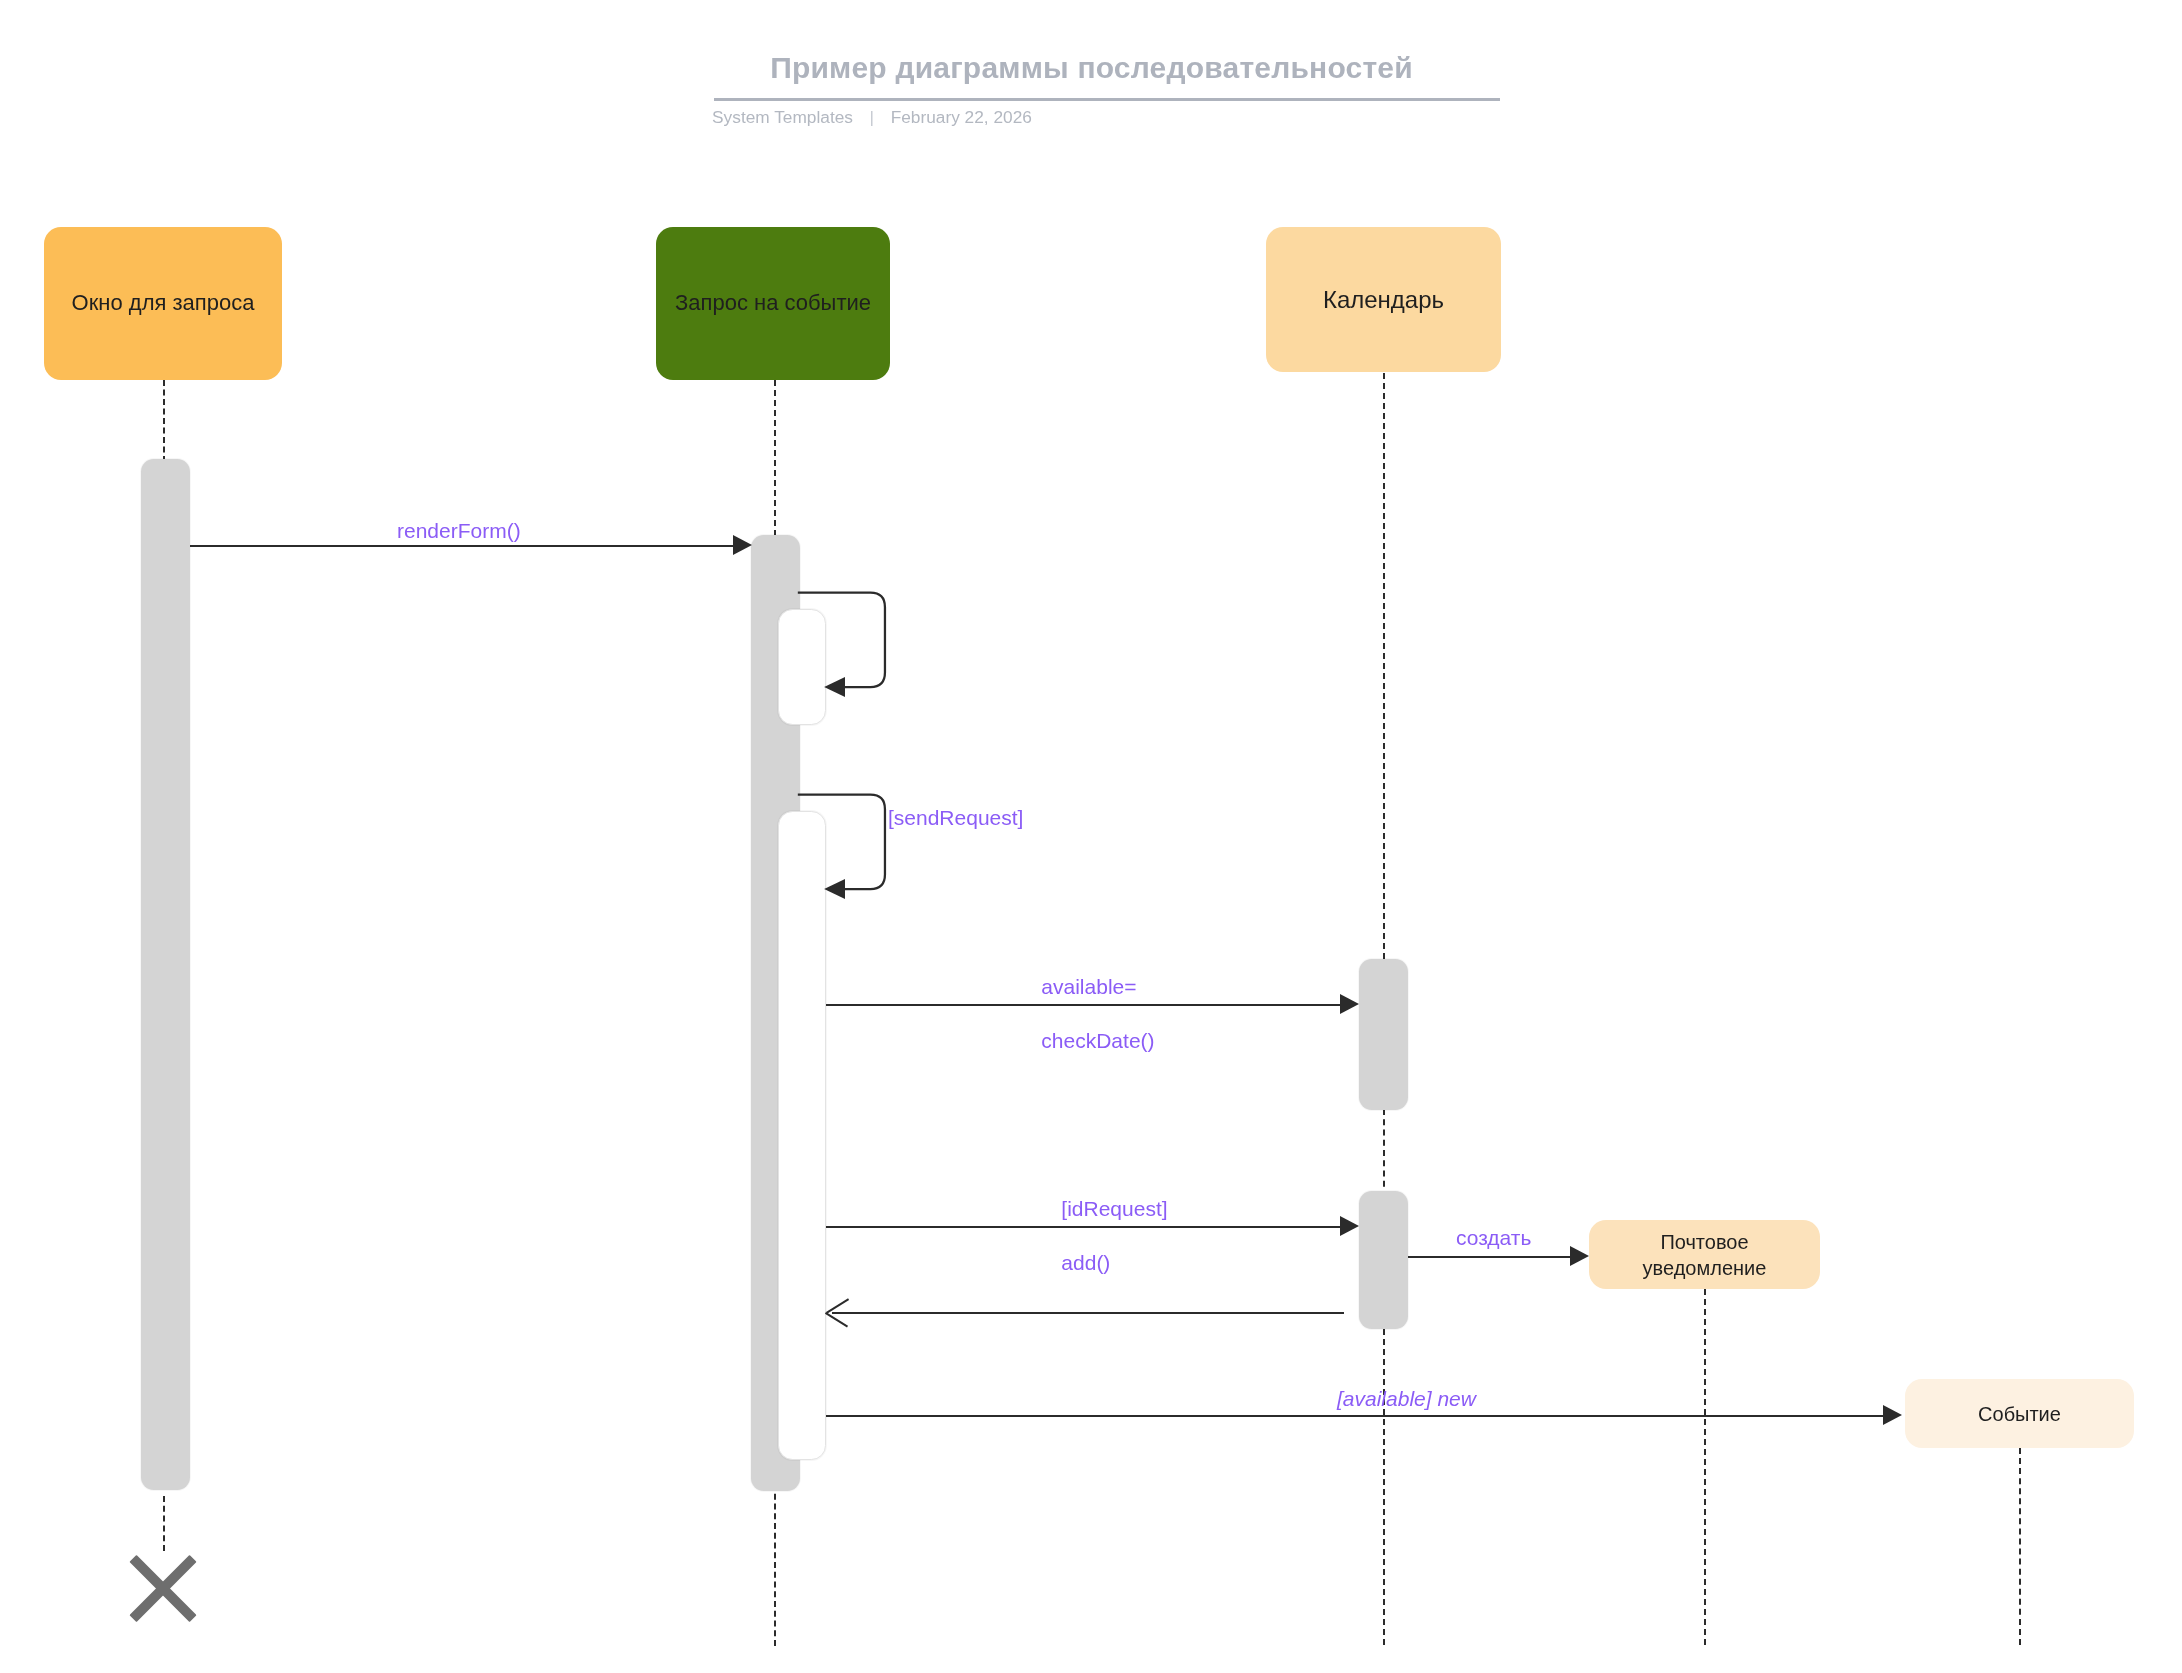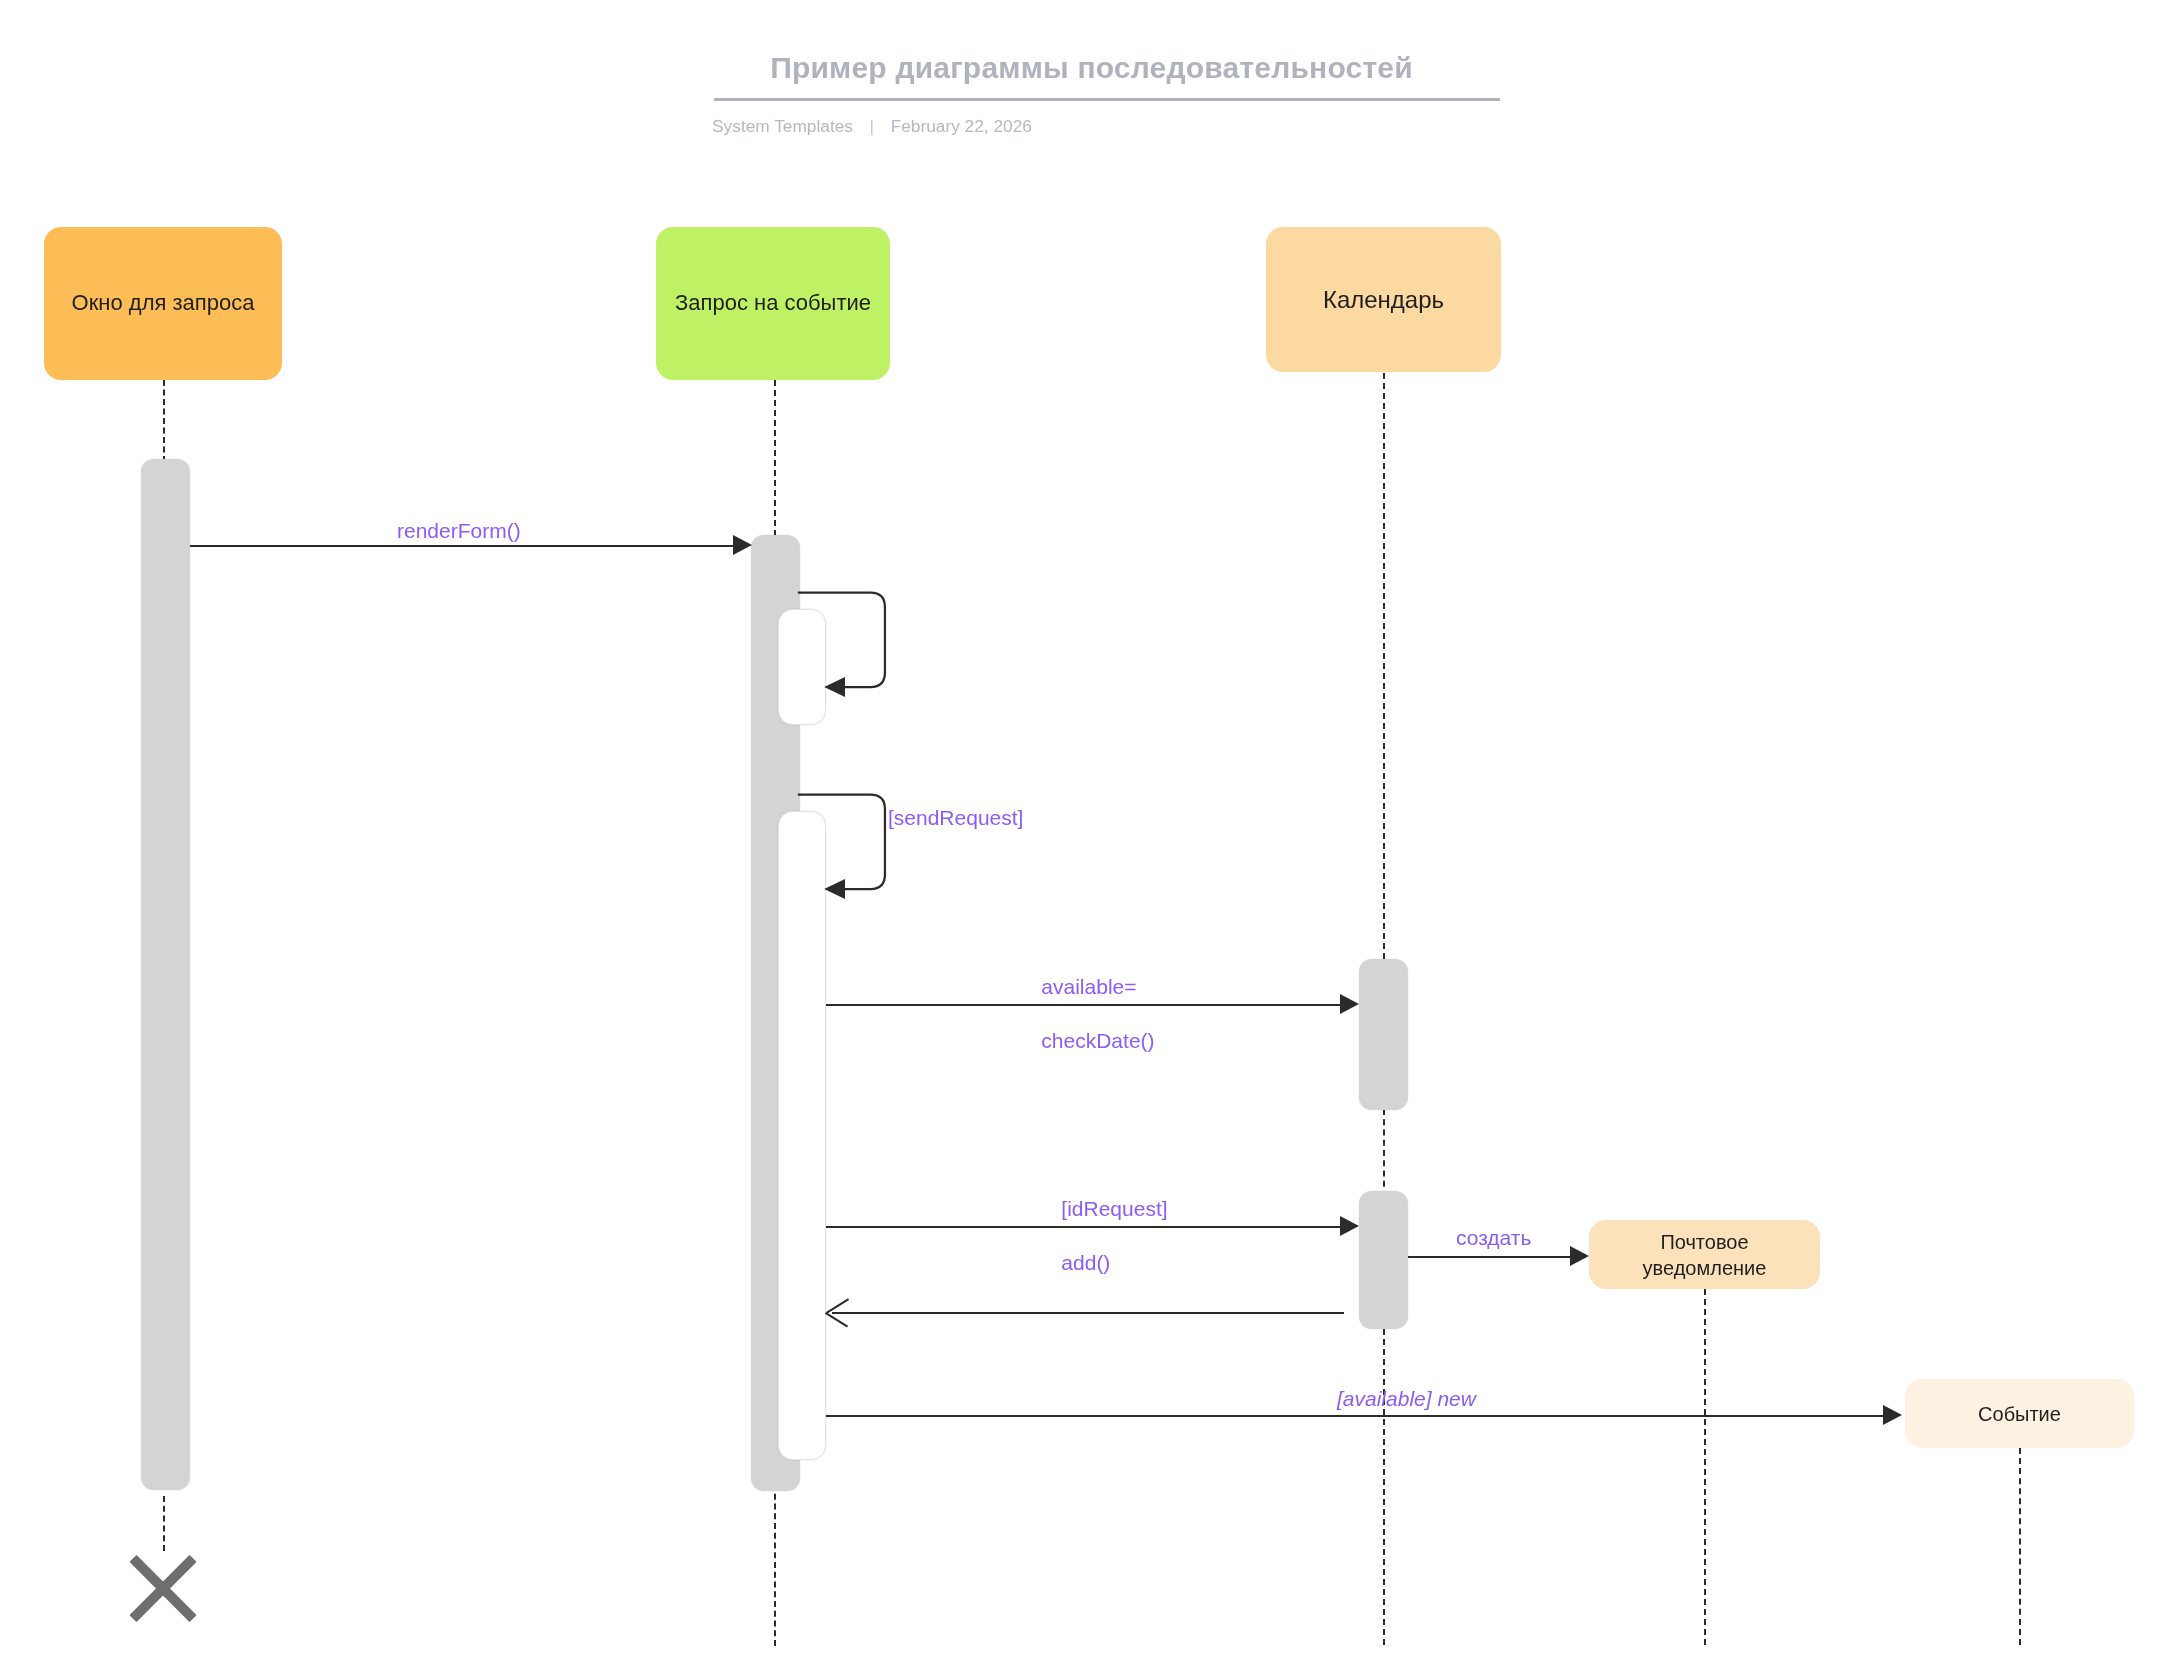--- a/index.html
+++ b/index.html
@@ -12,32 +12,32 @@
   
   .doc-title{
     position:absolute;left:0;top:51px;width:2183px;text-align:center;
     font-size:30px;font-weight:bold;color:#aeb3bd;letter-spacing:0.2px;
   }
   .title-rule{
     position:absolute;left:714px;top:98px;width:786px;height:2.7px;background:#aeb3bd;
   }
   .doc-sub{
     position:absolute;left:0;top:107px;width:1744px;text-align:center;
-    font-size:17.3px;color:#b3b8c1;margin-top:9px;
+    font-size:17.3px;color:#b3b8c1;
   }
   .doc-sub .sep{display:inline-block;padding:0 11.8px;color:#c6cad2;}
 
   
   .head{
     position:absolute;border-radius:17px;display:flex;align-items:center;
     justify-content:center;text-align:center;color:#1f1f1f;box-sizing:border-box;
     line-height:1.3;
   }
   .head.h1{left:44px;top:227px;width:238px;height:153px;background:#fcbd56;font-size:22px;}
-  .head.h2{left:656px;top:227px;width:234px;height:153px;background:#bef264;font-size:22px;}
+  .head.h2{left:656px;top:227px;width:234px;height:153px;background:#4d7c0f;font-size:22px;}
   .head.h3{left:1266px;top:227px;width:235px;height:145px;background:#fcd9a0;font-size:24px;}
   .head.h4{left:1589px;top:1220px;width:231px;height:69px;background:#fce2bb;font-size:20px;padding:0 12.7px;}
   .head.h5{left:1905px;top:1379px;width:229px;height:69px;background:#fdf1e1;font-size:20px;padding:0 12.7px;}
 
   
   .lifeline{
     position:absolute;width:0;border-left:2.7px dashed #2b2b2b;
   }
 
   

